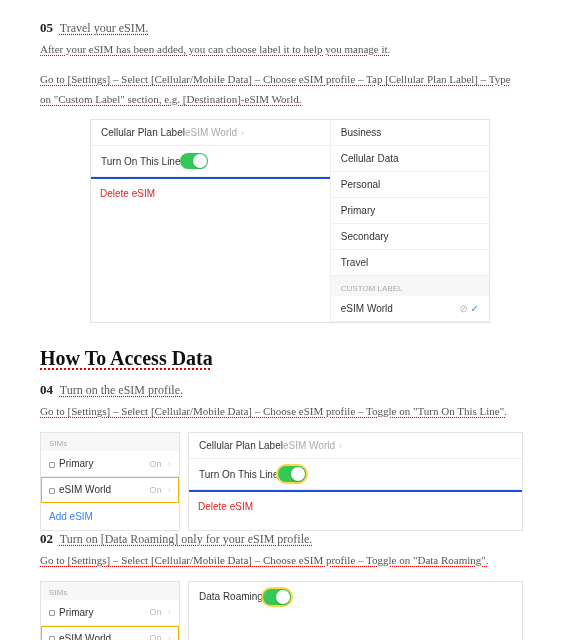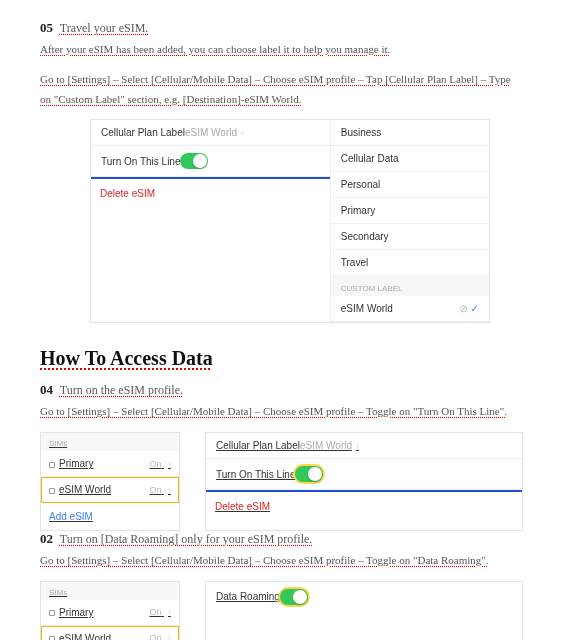--- a/index.html
+++ b/index.html
@@ -81,21 +81,21 @@
     .del-row {
       padding: 9px; color: #d22; background: #fff;
       border-top: 2px solid #1d4ed8;
     }
     .section-hdr {
       font-size: 8px; color: #aaa; padding: 8px 10px 3px 10px; text-transform: uppercase;
       background: #f7f7f7;
     }
     .list-item { padding: 7px 10px; border-bottom: 1px solid #eee; background: #fff; }
     .check-blue { color: #3b82f6; font-size: 10px; }
-    .shot-row { display: flex; gap: 25px; text-decoration: underline; }
+    .shot-row { display: flex; gap: 8px; }
     .sims-col {
       width: 140px; background: #f7f7f7; border: 1px solid #e3e3e3; font-family: -apple-system, Arial, sans-serif; font-size: 10px;
     }
     .sims-hdr { font-size: 8px; color: #aaa; padding: 6px 8px 3px 8px; }
     .sims-item { padding: 7px 8px; background: #fff; border-bottom: 1px solid #eee; display: flex; justify-content: space-between; align-items: center; }
     .sims-item.hl { outline: 1px solid #e8b900; outline-offset: -1px; }
     .sims-status { color: #bbb; font-size: 9px; }
     .sims-add { padding: 8px; color: #3b82f6; background: #fff; }
     .settings-col { flex: 1; border: 1px solid #e3e3e3; font-family: -apple-system, Arial, sans-serif; font-size: 10px; background: #fff; }
     .icon-dot { display: inline-block; width: 6px; height: 6px; border: 1px solid #999; border-radius: 1px; margin-right: 4px; vertical-align: middle; }

